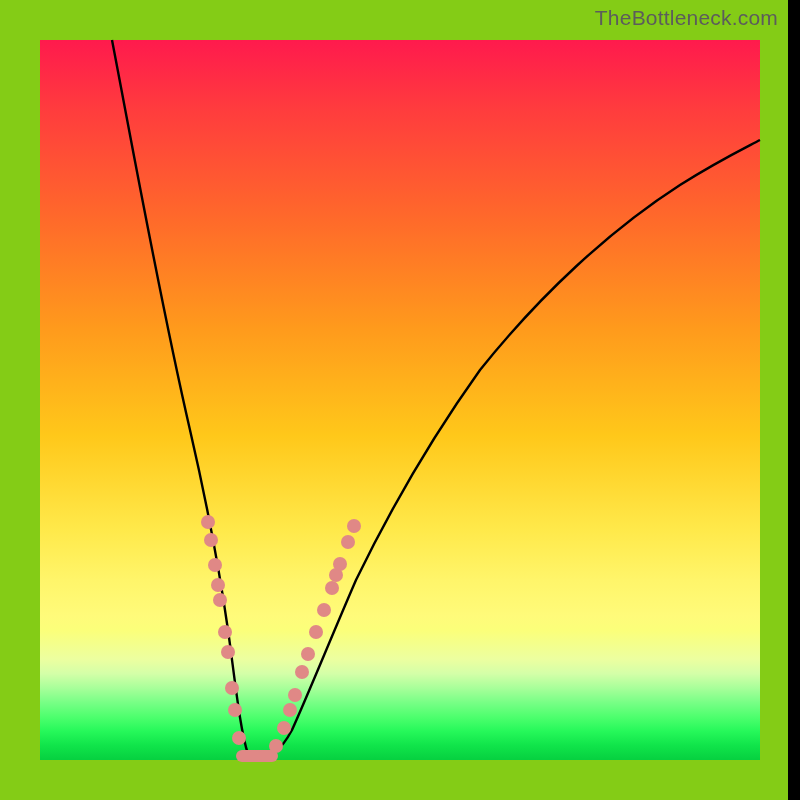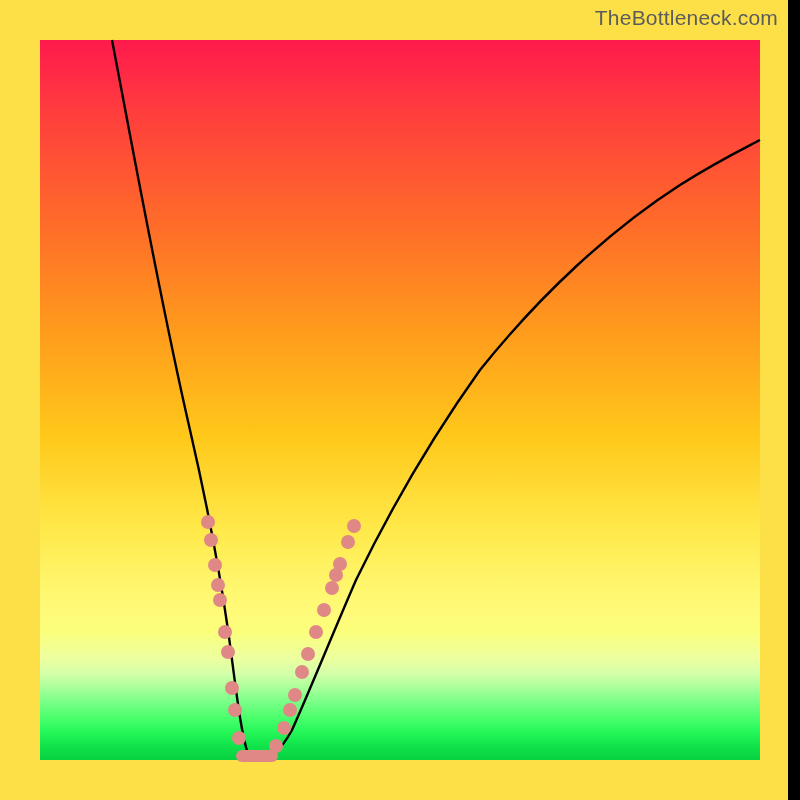--- a/index.html
+++ b/index.html
@@ -8,21 +8,21 @@
     width: 800px;
     height: 800px;
     background: #000;
     font-family: Arial, Helvetica, sans-serif;
     overflow: hidden;
   }
   .frame {
     position: absolute;
     left: 0; top: 0;
     width: 788px; height: 800px;
-    background: #fde047;
+    background: #84cc16;
   }
   .plot {
     position: absolute;
     left: 40px;
     top: 40px;
     width: 720px;
     height: 720px;
     background: linear-gradient(to bottom,
       #ff1a4d 0%,
       #ff3d3d 10%,

